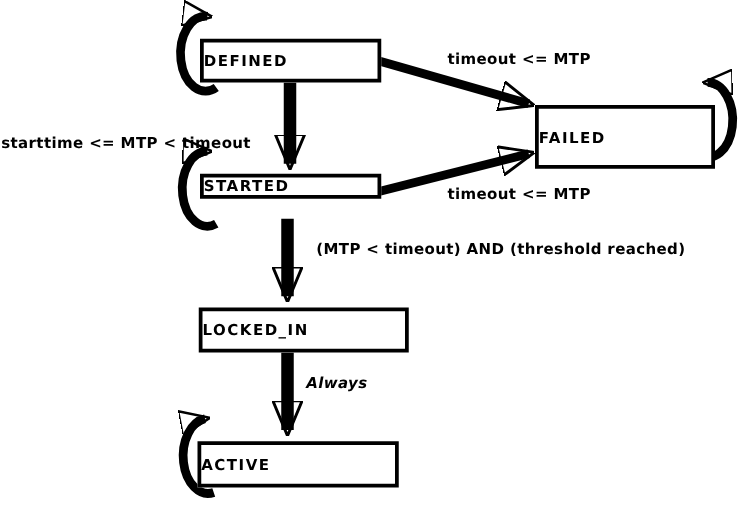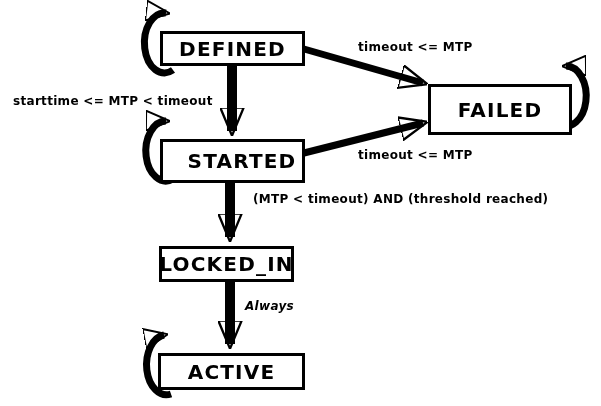--- a/index.html
+++ b/index.html
@@ -27,41 +27,40 @@
     stroke: #000000;
     fill: none;
   }
   .state {
     position: absolute;
     box-sizing: border-box;
     background: #ffffff;
     border: 3px solid #000000;
     display: flex;
     align-items: center;
-    justify-content: center;
     font-weight: bold;
-    font-size: 20px;
+    font-size: 12px;
     letter-spacing: 1.2px;
     white-space: nowrap;
   }
   #st-defined   { left: 160px; top:  31px; width: 145px; height: 35px; }
   #st-failed    { left: 428px; top:  84px; width: 144px; height: 51px; }
-  #st-started   { left: 160px; top: 139px; width: 145px; height: 44px; padding-left: 19px; }
-  #st-locked-in { left: 159px; top: 246px; width: 135px; height: 36px; }
-  #st-active    { left: 158px; top: 353px; width: 147px; height: 37px; }
+  #st-started   { left: 160px; top: 139px; width: 145px; height: 20px; }
+  #st-locked-in { left: 159px; top: 246px; width: 168px; height: 36px; }
+  #st-active    { left: 158px; top: 353px; width: 161px; height: 37px; }
   .elabel {
     position: absolute;
     font-weight: bold;
     font-size: 12px;
     letter-spacing: 0.3px;
     white-space: nowrap;
     text-align: center;
   }
   #lbl-defined-failed    { left: 358px; top:  40px; }
-  #lbl-defined-started   { left:   1px; top:  94px; padding-left: 12px; }
+  #lbl-defined-started   { left:   1px; top:  107px; }
   #lbl-started-failed    { left: 358px; top: 148px; }
   #lbl-started-locked-in { left: 253px; top: 192px; }
   #lbl-locked-in-active  { left: 245px; top: 299px; font-style: italic; }
 </style>
 </head>
 <body>
 
 <div class="canvas">
 
   <svg class="edge-layer" width="601" height="406" viewBox="0 0 601 406" xmlns="http://www.w3.org/2000/svg">

